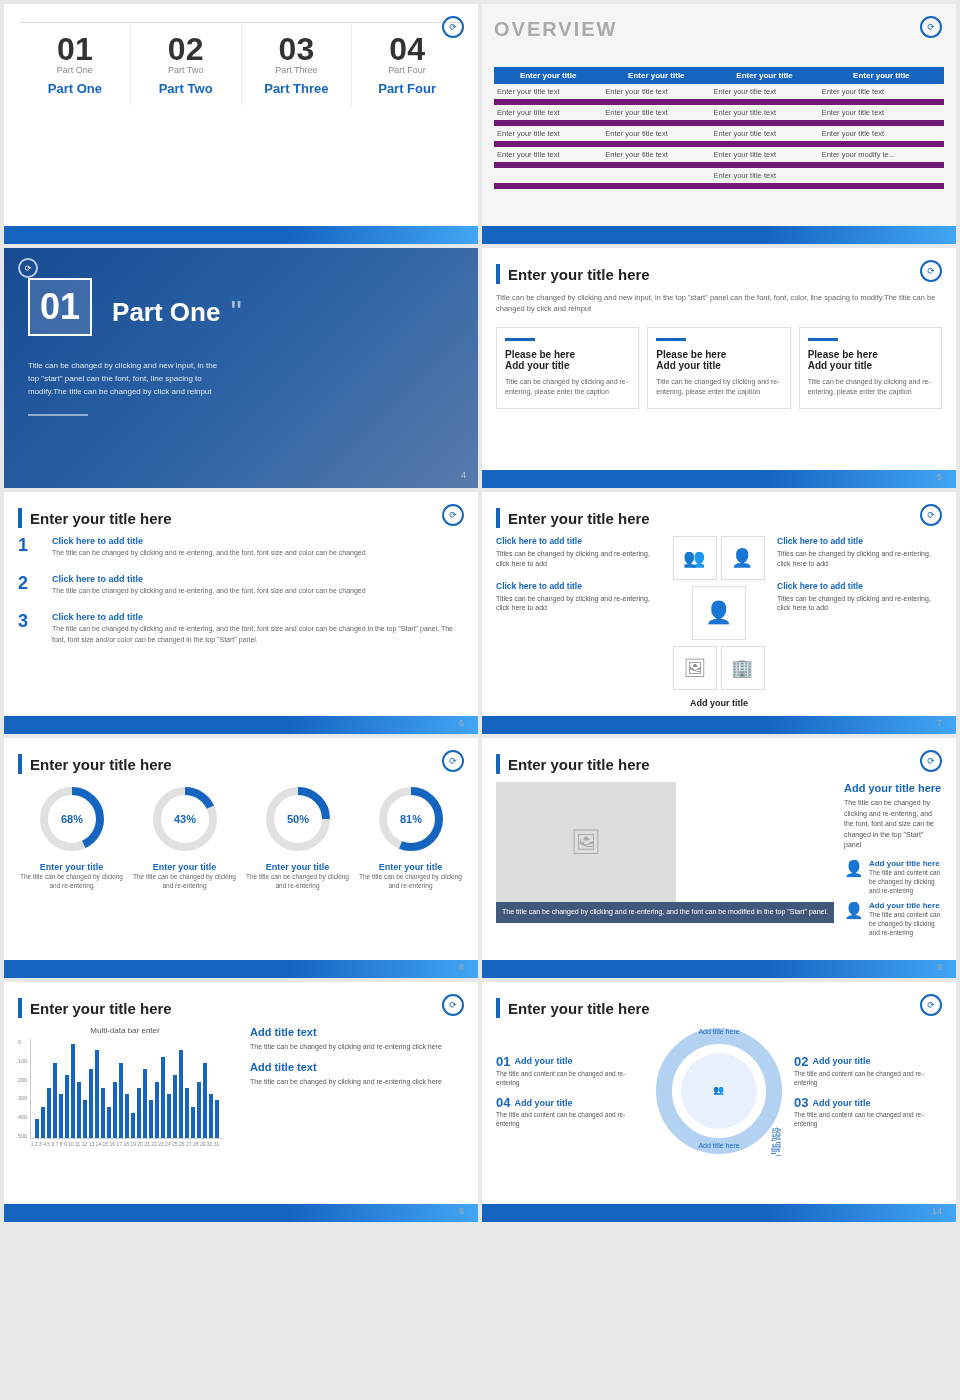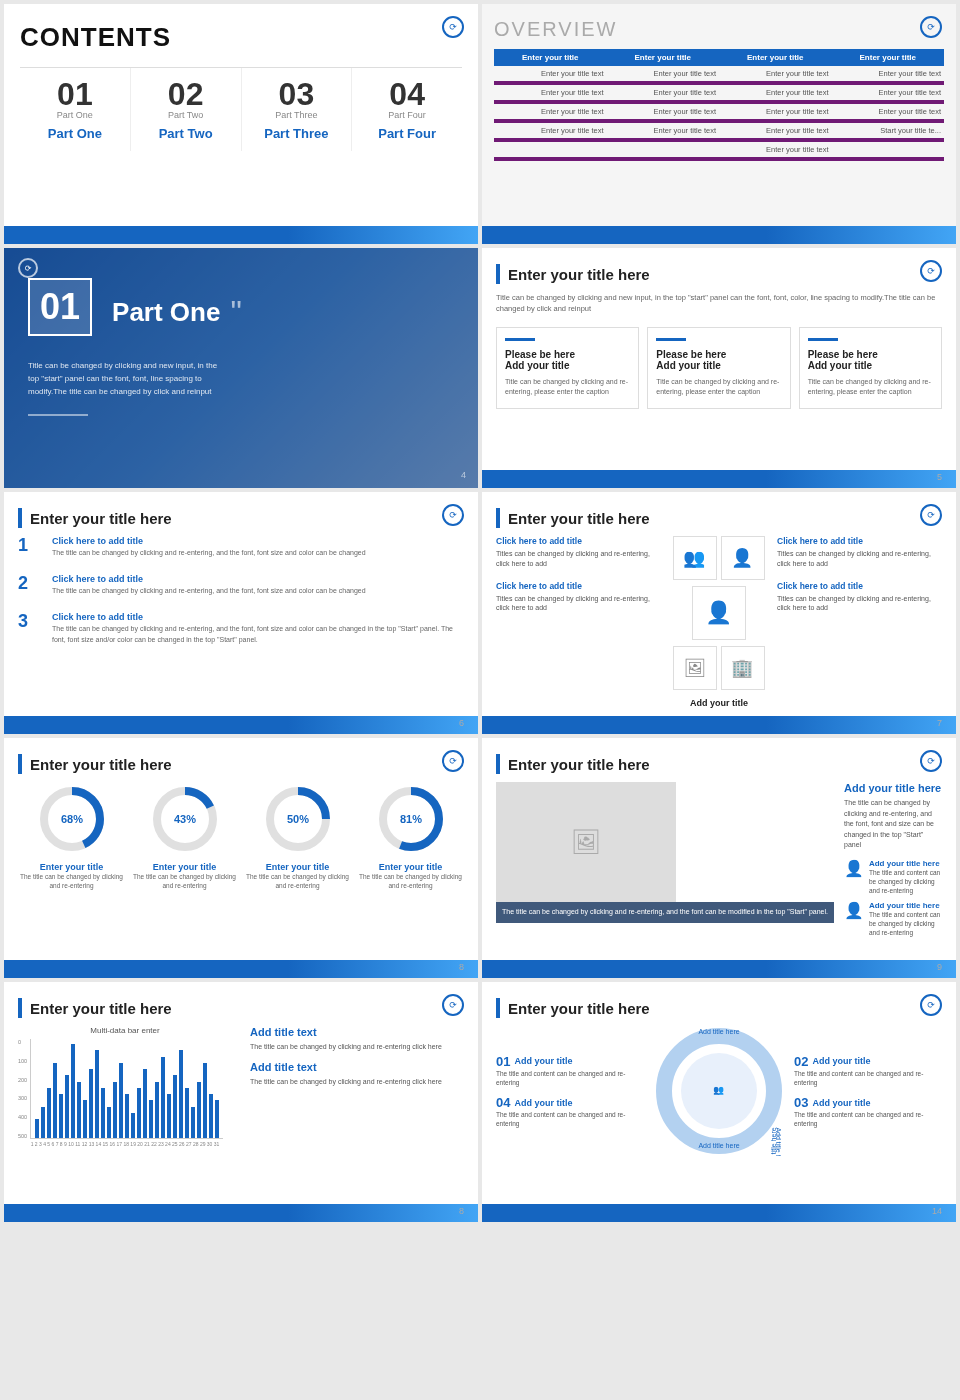--- a/index.html
+++ b/index.html
@@ -23,24 +23,24 @@
     .contents-part:last-child { border-right: none; }
     .part-num { font-size: 32px; font-weight: 900; color: #333; line-height: 1; }
     .part-sub { font-size: 9px; color: #888; margin-bottom: 6px; }
     .part-label { font-size: 13px; font-weight: 700; color: #1565c0; }
     .slide-logo { position: absolute; top: 12px; right: 14px; width: 22px; height: 22px; border: 2px solid #1565c0; border-radius: 50%; display: flex; align-items: center; justify-content: center; font-size: 9px; color: #1565c0; }
     .slide-pagenum { position: absolute; bottom: 6px; right: 14px; font-size: 9px; color: #aaa; }
     .slide-bottom-wave { position: absolute; bottom: 0; left: 0; right: 0; height: 18px; background: linear-gradient(to right, #1565c0 60%, #42a5f5 100%); border-radius: 0 0 0 0; }
 
     
     .slide-overview { background: #f5f5f5; }
-    .overview-title { font-size: 20px; font-weight: 400; color: #aaa; letter-spacing: 2px; margin-bottom: 8px; }
+    .overview-title { font-size: 20px; font-weight: 700; color: #aaa; letter-spacing: 2px; margin-bottom: 26px; }
     .overview-table { width: 100%; border-collapse: collapse; font-size: 8px; }
     .overview-table th { background: #1565c0; color: white; padding: 4px 3px; text-align: center; font-size: 8px; font-weight: 600; }
-    .overview-table td { padding: 3px; text-align: right; color: #555; border-bottom: 4px solid #701a75; font-size: 7.5px; }
+    .overview-table td { padding: 3px; text-align: left; color: #555; border-bottom: 6px solid #701a75; font-size: 7.5px; }
 
     
     .slide-hero { padding: 0; min-height: 240px; position: relative; overflow: hidden; }
     .hero-bg { position: absolute; inset: 0; background: linear-gradient(135deg, #1a5fb4 0%, #4a90d9 50%, #aac8e8 100%); }
     .hero-overlay { position: absolute; inset: 0; background: rgba(20,60,120,0.55); }
     .hero-content { position: relative; z-index: 2; padding: 30px 20px 20px 24px; }
     .hero-num-box { display: inline-block; background: rgba(255,255,255,0.15); border: 2px solid white; padding: 6px 10px; margin-bottom: 10px; }
     .hero-num { font-size: 36px; font-weight: 900; color: white; }
     .hero-title { font-size: 26px; font-weight: 900; color: white; display: inline; margin-left: 10px; }
     .hero-quote { font-size: 28px; color: white; opacity: 0.7; display: inline; }
@@ -119,21 +119,20 @@
     
     .ov-table-wrap { overflow: hidden; }
   </style>
 </head>
 <body>
 
 <div class="grid">
 
   <div class="slide slide-contents">
     <div class="slide-logo">⟳</div>
-    <div class="contents-title">CONTENTS</div>
     <div class="contents-parts">
       <div class="contents-part">
         <div class="part-num">01</div>
         <div class="part-sub">Part One</div>
         <div class="part-label">Part One</div>
       </div>
       <div class="contents-part">
         <div class="part-num">02</div>
         <div class="part-sub">Part Two</div>
         <div class="part-label">Part Two</div>
@@ -181,21 +180,21 @@
           <tr>
             <td>Enter your title text</td>
             <td>Enter your title text</td>
             <td>Enter your title text</td>
             <td>Enter your title text</td>
           </tr>
           <tr>
             <td>Enter your title text</td>
             <td>Enter your title text</td>
             <td>Enter your title text</td>
-            <td>Start your title te...</td>
+            <td>Enter your modify te...</td>
           </tr>
           <tr>
             <td></td>
             <td></td>
             <td>Enter your title text</td>
             <td></td>
           </tr>
         </tbody>
       </table>
     </div>

